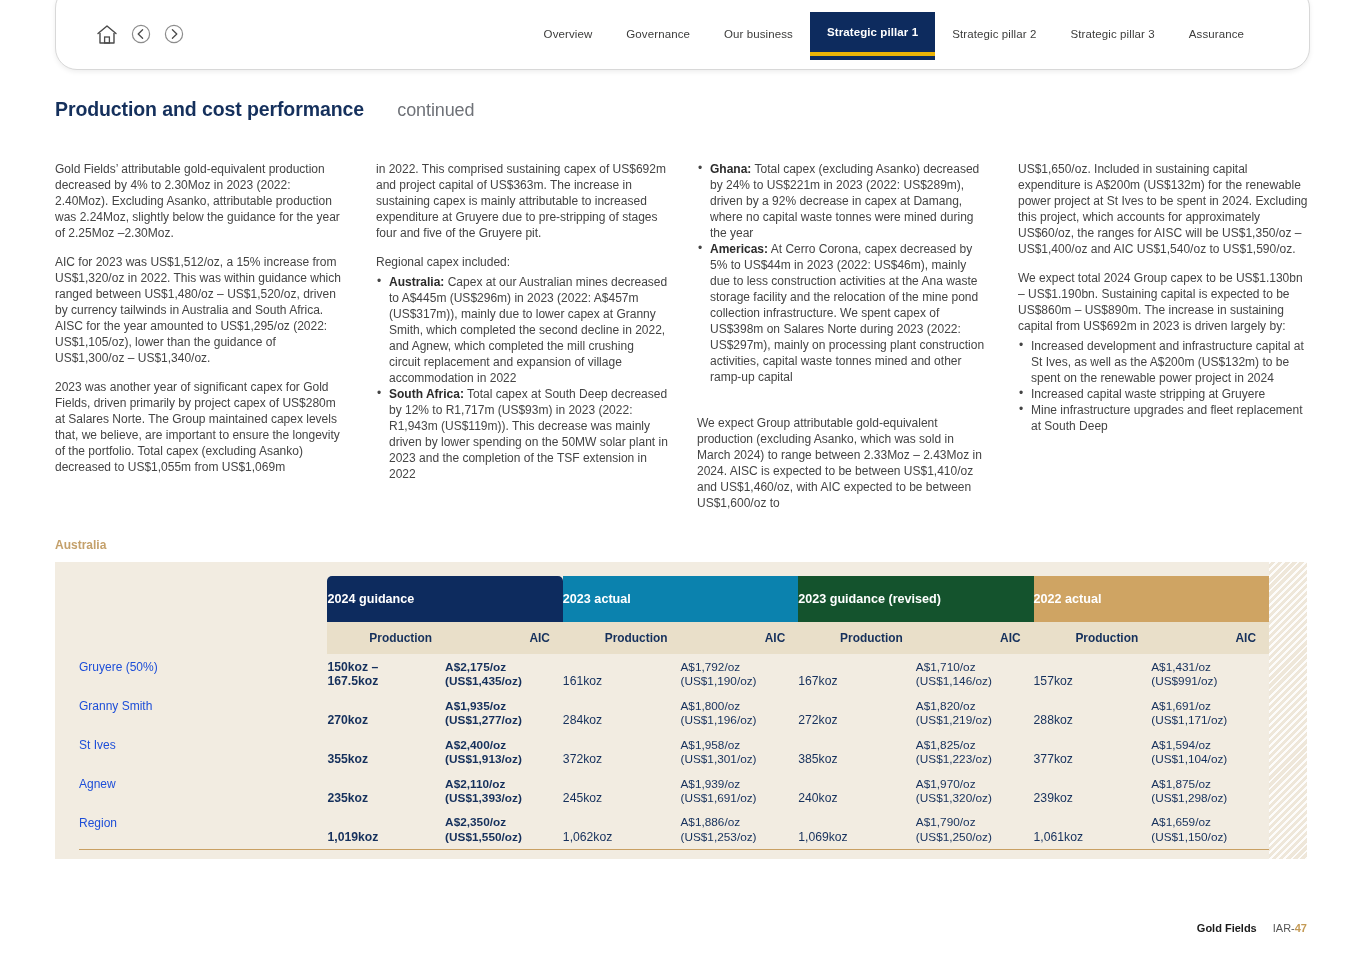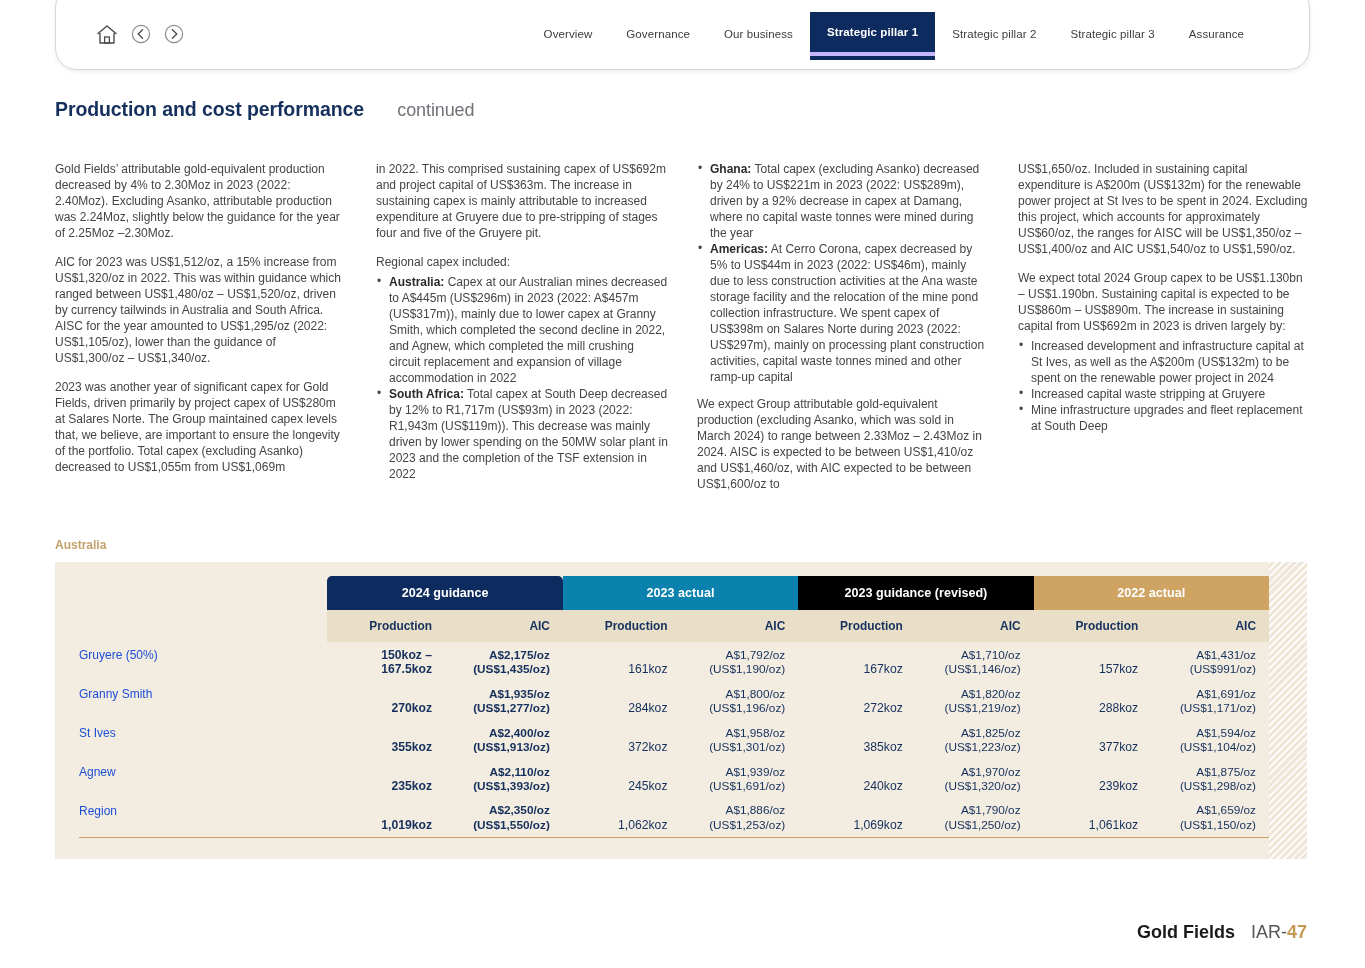--- a/index.html
+++ b/index.html
@@ -28,21 +28,21 @@
     display: flex; align-items: stretch; height: 44px;
   }
   .nav-link {
     display: flex; align-items: center; justify-content: center;
     padding: 0 17px;
     font-size: 11.5px; color: #3c3c3b; white-space: nowrap;
     letter-spacing: .1px;
   }
   .nav-link.active {
     background: #0d2b5e; color: #ffffff; font-weight: bold;
-    border-bottom: 4px solid #c4b5fd;
+    border-bottom: 4px solid #eab308;
     box-shadow: 0 4px 0 #0d2b5e;
   }
 
   
   .page-title {
     position: absolute; left: 55px; top: 98px;
     font-size: 19.5px; font-weight: bold; color: #15305c;
     letter-spacing: -.1px;
   }
   .page-title .cont { font-weight: normal; color: #6f7278; font-size: 18px; margin-left: 28px; }
@@ -86,58 +86,58 @@
   table.guidance {
     position: absolute; left: 79px; top: 576px;
     width: 1190px;
     border-collapse: collapse;
     font-size: 12.1px;
   }
   table.guidance th, table.guidance td { padding: 0; }
 
   
   .grp {
-    height: 34px; color: #ffffff; font-weight: bold; font-size: 12.6px;
-    text-align: center; vertical-align: middle;
+    height: 46px; color: #ffffff; font-weight: bold; font-size: 12.6px;
+    text-align: left; vertical-align: middle;
   }
   .grp.blank { background: transparent; }
   .grp.g1 { background: #0d2b5e; border-radius: 5px 5px 0 0; }
   .grp.g2 { background: #0b82ae; }
-  .grp.g3 { background: #000000; }
+  .grp.g3 { background: #14532d; }
   .grp.g4 { background: #cfa463; }
 
   
   .sub {
     height: 32px; color: #15305c; font-weight: bold; font-size: 11.9px;
     vertical-align: middle; background: #e9dfc9;
     padding-right: 13px !important; text-align: right;
   }
   .sub.first { background: transparent; }
 
   
   tbody tr { height: 39px; }
   td.name {
     vertical-align: top; padding-top: 6px !important;
     font-size: 12px; color: #1d4ed8; white-space: nowrap;
   }
   td.cell {
-    text-align: right; vertical-align: bottom;
+    text-align: left; vertical-align: bottom;
     padding-right: 13px !important; padding-bottom: 4px !important;
     color: #15305c; line-height: 14.6px; white-space: nowrap;
   }
   td.cell.prod { font-size: 12.2px; }
   td.cell.aic  { font-size: 11.8px; }
   td.cell.bold { font-weight: bold; }
   td.cell .top { display: block; }
   tbody tr.last td { border-bottom: 1.6px solid #c9a063; }
 
   
   .footer {
     position: absolute; right: 58px; top: 922px;
-    font-size: 18px; color: #1a1a1a;
+    font-size: 11px; color: #1a1a1a;
   }
   .footer .brand { font-weight: bold; margin-right: 16px; }
   .footer .iar { color: #555; }
   .footer .pg { color: #c49a55; font-weight: bold; }
 </style>
 </head>
 <body>
 
 <div class="navbar">
   <div class="nav-icons">
@@ -192,21 +192,21 @@
       <li><b>Australia:</b><span> Capex at our Australian mines decreased to A$445m (US$296m) in 2023 (2022: A$457m (US$317m)), mainly due to lower capex at Granny Smith, which completed the second decline in 2022, and Agnew, which completed the mill crushing circuit replacement and expansion of village accommodation in 2022</span></li>
       <li><b>South Africa:</b><span> Total capex at South Deep decreased by 12% to R1,717m (US$93m) in 2023 (2022: R1,943m (US$119m)). This decrease was mainly driven by lower spending on the 50MW solar plant in 2023 and the completion of the TSF extension in 2022</span></li>
     </ul>
   </div>
 
   <div class="col">
     <ul>
       <li><b>Ghana:</b><span> Total capex (excluding Asanko) decreased by 24% to US$221m in 2023 (2022: US$289m), driven by a 92% decrease in capex at Damang, where no capital waste tonnes were mined during the year</span></li>
       <li><b>Americas:</b><span> At Cerro Corona, capex decreased by 5% to US$44m in 2023 (2022: US$46m), mainly due to less construction activities at the Ana waste storage facility and the relocation of the mine pond collection infrastructure. We spent capex of US$398m on Salares Norte during 2023 (2022: US$297m), mainly on processing plant construction activities, capital waste tonnes mined and other ramp-up capital</span></li>
     </ul>
-    <p style="margin-top:11px">We expect Group attributable gold-equivalent production (excluding Asanko, which was sold in March 2024) to range between 2.33Moz – 2.43Moz in 2024. AISC is expected to be between US$1,410/oz and US$1,460/oz, with AIC expected to be between US$1,600/oz to</p>
+    <p style="margin-top:30px">We expect Group attributable gold-equivalent production (excluding Asanko, which was sold in March 2024) to range between 2.33Moz – 2.43Moz in 2024. AISC is expected to be between US$1,410/oz and US$1,460/oz, with AIC expected to be between US$1,600/oz to</p>
   </div>
 
   <div class="col">
     <p>US$1,650/oz. Included in sustaining capital expenditure is A$200m (US$132m) for the renewable power project at St Ives to be spent in 2024. Excluding this project, which accounts for approximately US$60/oz, the ranges for AISC will be US$1,350/oz – US$1,400/oz and AIC US$1,540/oz to US$1,590/oz.</p>
     <p class="tight">We expect total 2024 Group capex to be US$1.130bn – US$1.190bn. Sustaining capital is expected to be US$860m – US$890m. The increase in sustaining capital from US$692m in 2023 is driven largely by:</p>
     <ul>
       <li>Increased development and infrastructure capital at St Ives, as well as the A$200m (US$132m) to be spent on the renewable power project in 2024</li>
       <li>Increased capital waste stripping at Gruyere</li>
       <li>Mine infrastructure upgrades and fleet replacement at South Deep</li>
     </ul>

